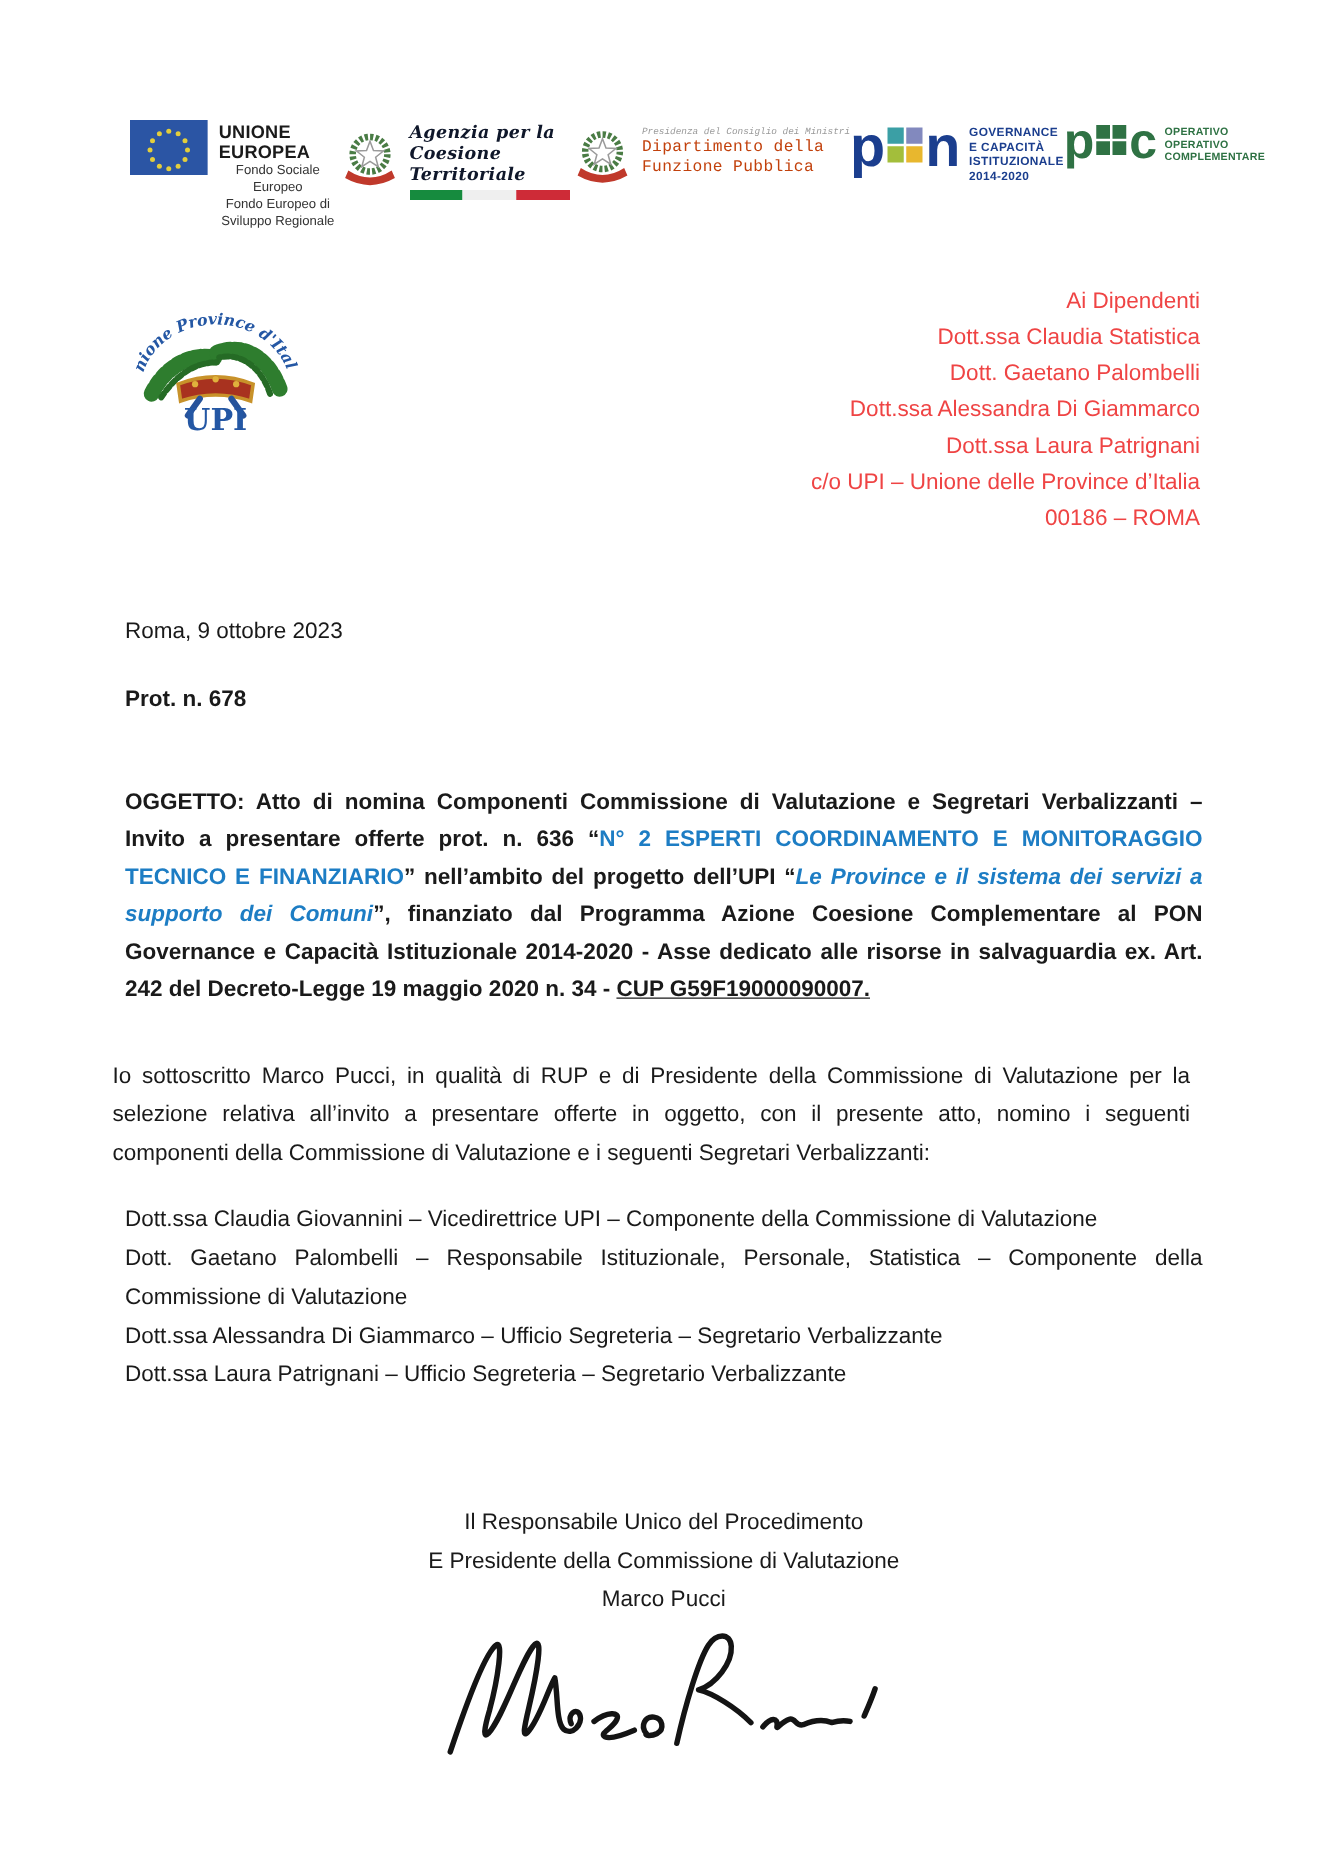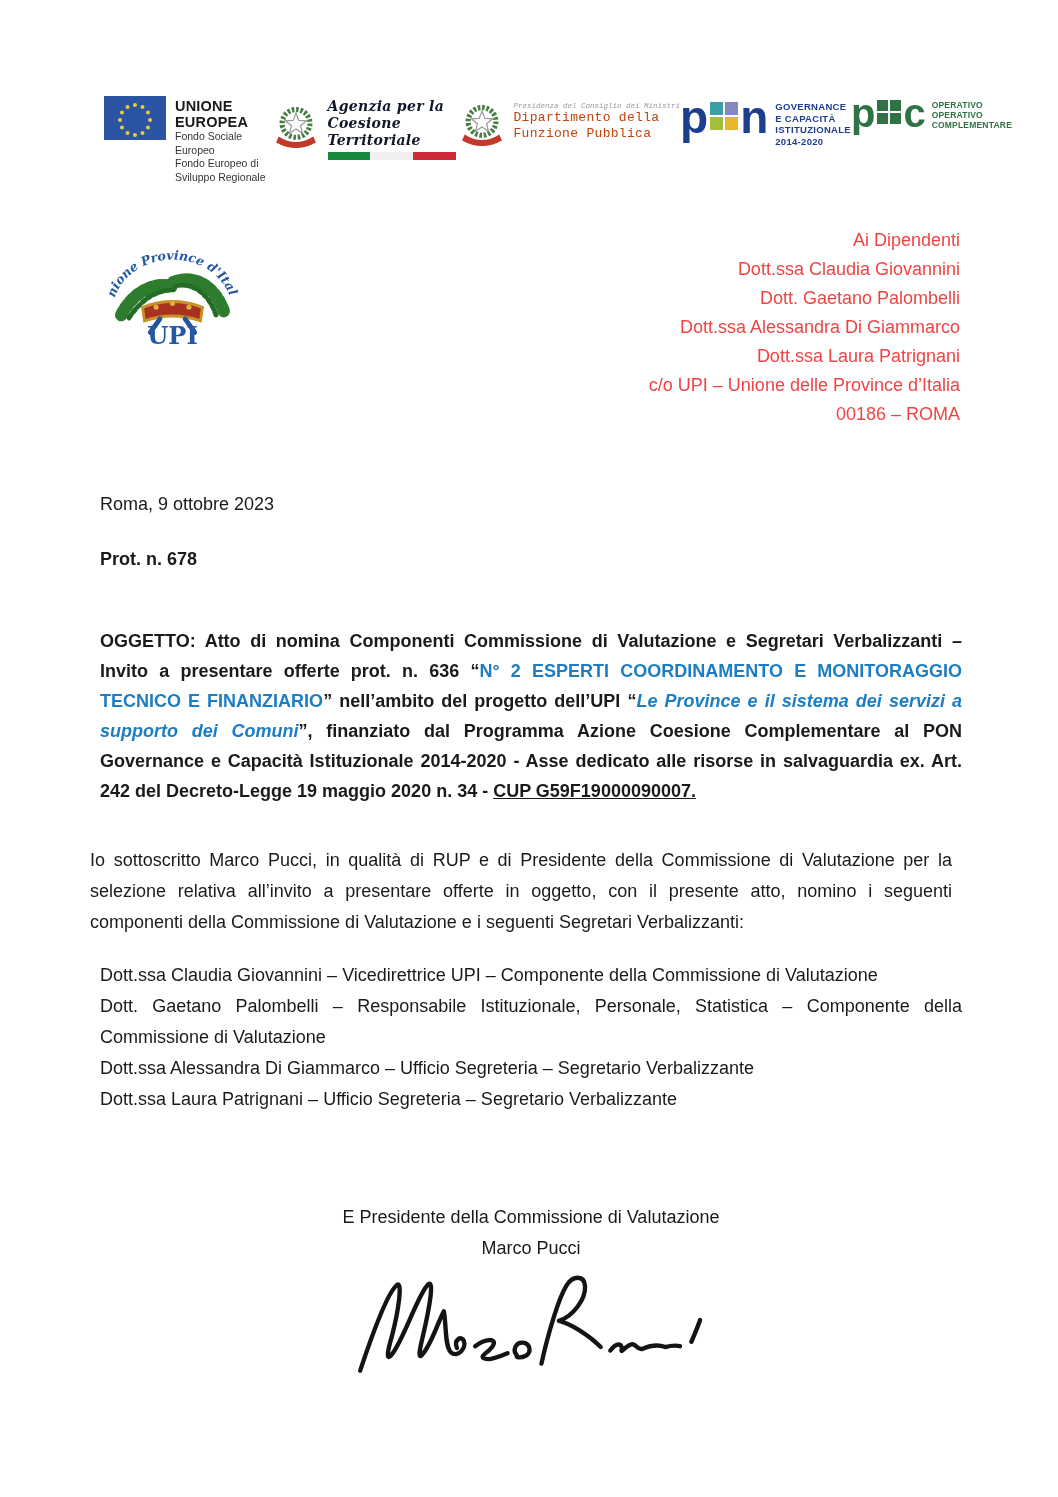--- a/index.html
+++ b/index.html
@@ -20,21 +20,21 @@
     top: 96px; left: 104px; width: 908px;
     display: flex;
     justify-content: space-between;
     align-items: flex-start;
   }
   .logo { display: flex; align-items: flex-start; }
 
   .eu-logo { gap: 9px; }
   .eu-flag { width: 62px; height: 44px; background: #2b55a4; flex: 0 0 auto; }
   .eu-title { font-size: 14.5px; font-weight: bold; letter-spacing: .2px; margin-top: 2px; }
-  .eu-sub { font-size: 10.5px; color: #333; line-height: 13.5px; }
+  .eu-sub { font-size: 10.5px; color: #333; line-height: 13.5px; text-align: center; }
 
   .agenzia-logo { gap: 6px; margin-top: 2px; }
   .emblem { width: 52px; height: 56px; flex: 0 0 auto; }
   .script-line {
     font-family: "DejaVu Serif", serif;
     font-style: italic; font-weight: bold;
     color: #0f172a; font-size: 14px; line-height: 17px; letter-spacing: .3px;
   }
   .flag-bar { display: flex; width: 128px; height: 8px; margin-top: 3px; }
   .flag-bar span { flex: 1; }
@@ -226,21 +226,21 @@
         <circle cx="75" cy="80" r="2.6" fill="#e0b13c"></circle>
         <circle cx="92" cy="84" r="2.6" fill="#e0b13c"></circle>
 
       <path d="M 62,96 L 52,110" stroke="#27539b" stroke-width="5" stroke-linecap="round"></path>
       <path d="M 88,96 L 98,110" stroke="#27539b" stroke-width="5" stroke-linecap="round"></path>
       <text x="75" y="122" text-anchor="middle" font-family="DejaVu Serif, serif" font-size="25" font-weight="bold" fill="#2457a4">UPI</text>
     </svg>
 
     <div class="recipients">
       <div>Ai Dipendenti</div>
-      <div>Dott.ssa Claudia Giovannini</div>
+      <div>Dott.ssa Claudia Statistica</div>
       <div>Dott. Gaetano Palombelli</div>
       <div>Dott.ssa Alessandra Di Giammarco</div>
       <div>Dott.ssa Laura Patrignani</div>
       <div>c/o UPI – Unione delle Province d’Italia</div>
       <div>00186 – ROMA</div>
     </div>
   </section>
 
   <div class="date-line">Roma, 9 ottobre 2023</div>
   <div class="protocol">Prot. n. 678</div>
@@ -250,20 +250,21 @@
   <p class="body-par">Io sottoscritto Marco Pucci, in qualità di RUP e di Presidente della Commissione di Valutazione per la selezione relativa all’invito a presentare offerte in oggetto, con il presente atto, nomino i seguenti componenti della Commissione di Valutazione e i seguenti Segretari Verbalizzanti:</p>
 
   <div class="appointments">
     <div class="appointment">Dott.ssa Claudia Giovannini – Vicedirettrice UPI – Componente della Commissione di Valutazione</div>
     <div class="appointment">Dott. Gaetano Palombelli – Responsabile Istituzionale, Personale, Statistica – Componente della Commissione di Valutazione</div>
     <div class="appointment">Dott.ssa Alessandra Di Giammarco – Ufficio Segreteria – Segretario Verbalizzante</div>
     <div class="appointment">Dott.ssa Laura Patrignani – Ufficio Segreteria – Segretario Verbalizzante</div>
   </div>
 
   <div class="sign-block">
+    <div>Il Responsabile Unico del Procedimento</div>
     <div>E Presidente della Commissione di Valutazione</div>
     <div>Marco Pucci</div>
     <svg class="sign-scrawl" viewBox="0 0 420 140">
       <g fill="none" stroke="#141414" stroke-width="5" stroke-linecap="round" stroke-linejoin="round">
         <path d="M14 120 C28 78 46 30 56 22 C63 16 58 52 50 82 C45 99 44 108 49 103 C63 88 80 32 92 21 C99 15 94 46 86 80 C82 97 80 107 85 102 C96 90 104 62 110 52 C113 68 111 92 118 99 C126 106 136 94 133 86 C130 79 121 85 125 94"></path>
         <path d="M146 92 C158 83 170 83 167 90 C164 98 150 103 156 106 C162 109 176 103 183 100"></path>
         <path d="M194 103 C188 96 193 87 201 88 C209 89 211 99 204 103 C198 106 192 105 194 103"></path>
         <path d="M222 112 C230 76 242 36 251 22 C258 11 271 10 272 23 C273 38 258 58 242 63 C255 66 276 79 290 93"></path>
         <path d="M301 97 C308 88 315 88 314 96 C313 101 318 92 325 90 C331 88 331 97 338 95 C345 92 354 89 364 93 C371 91 377 91 381 92"></path>
         <path d="M404 62 C401 71 397 80 394 87"></path>

